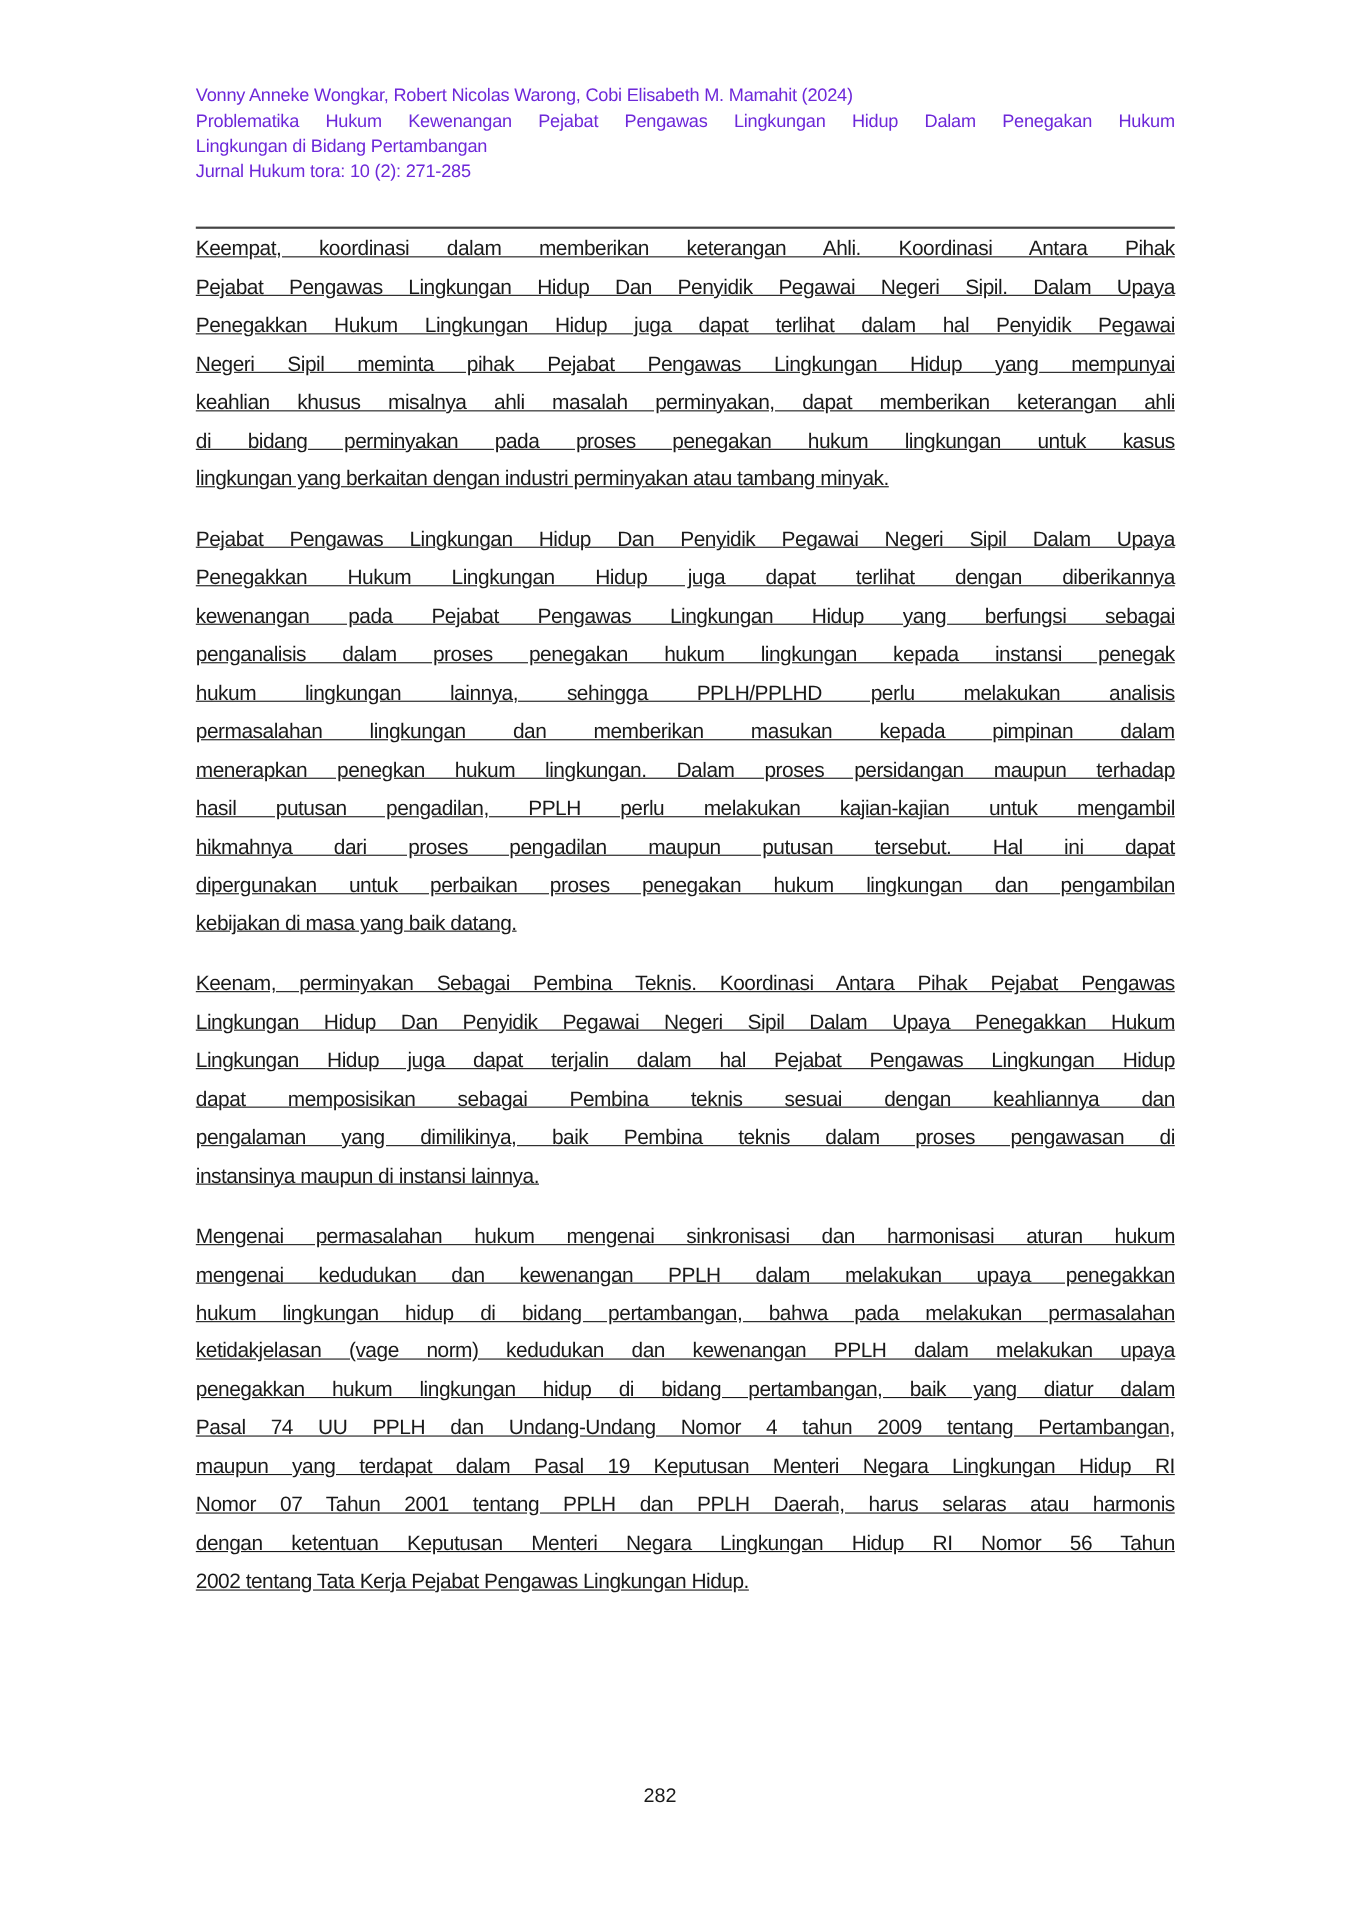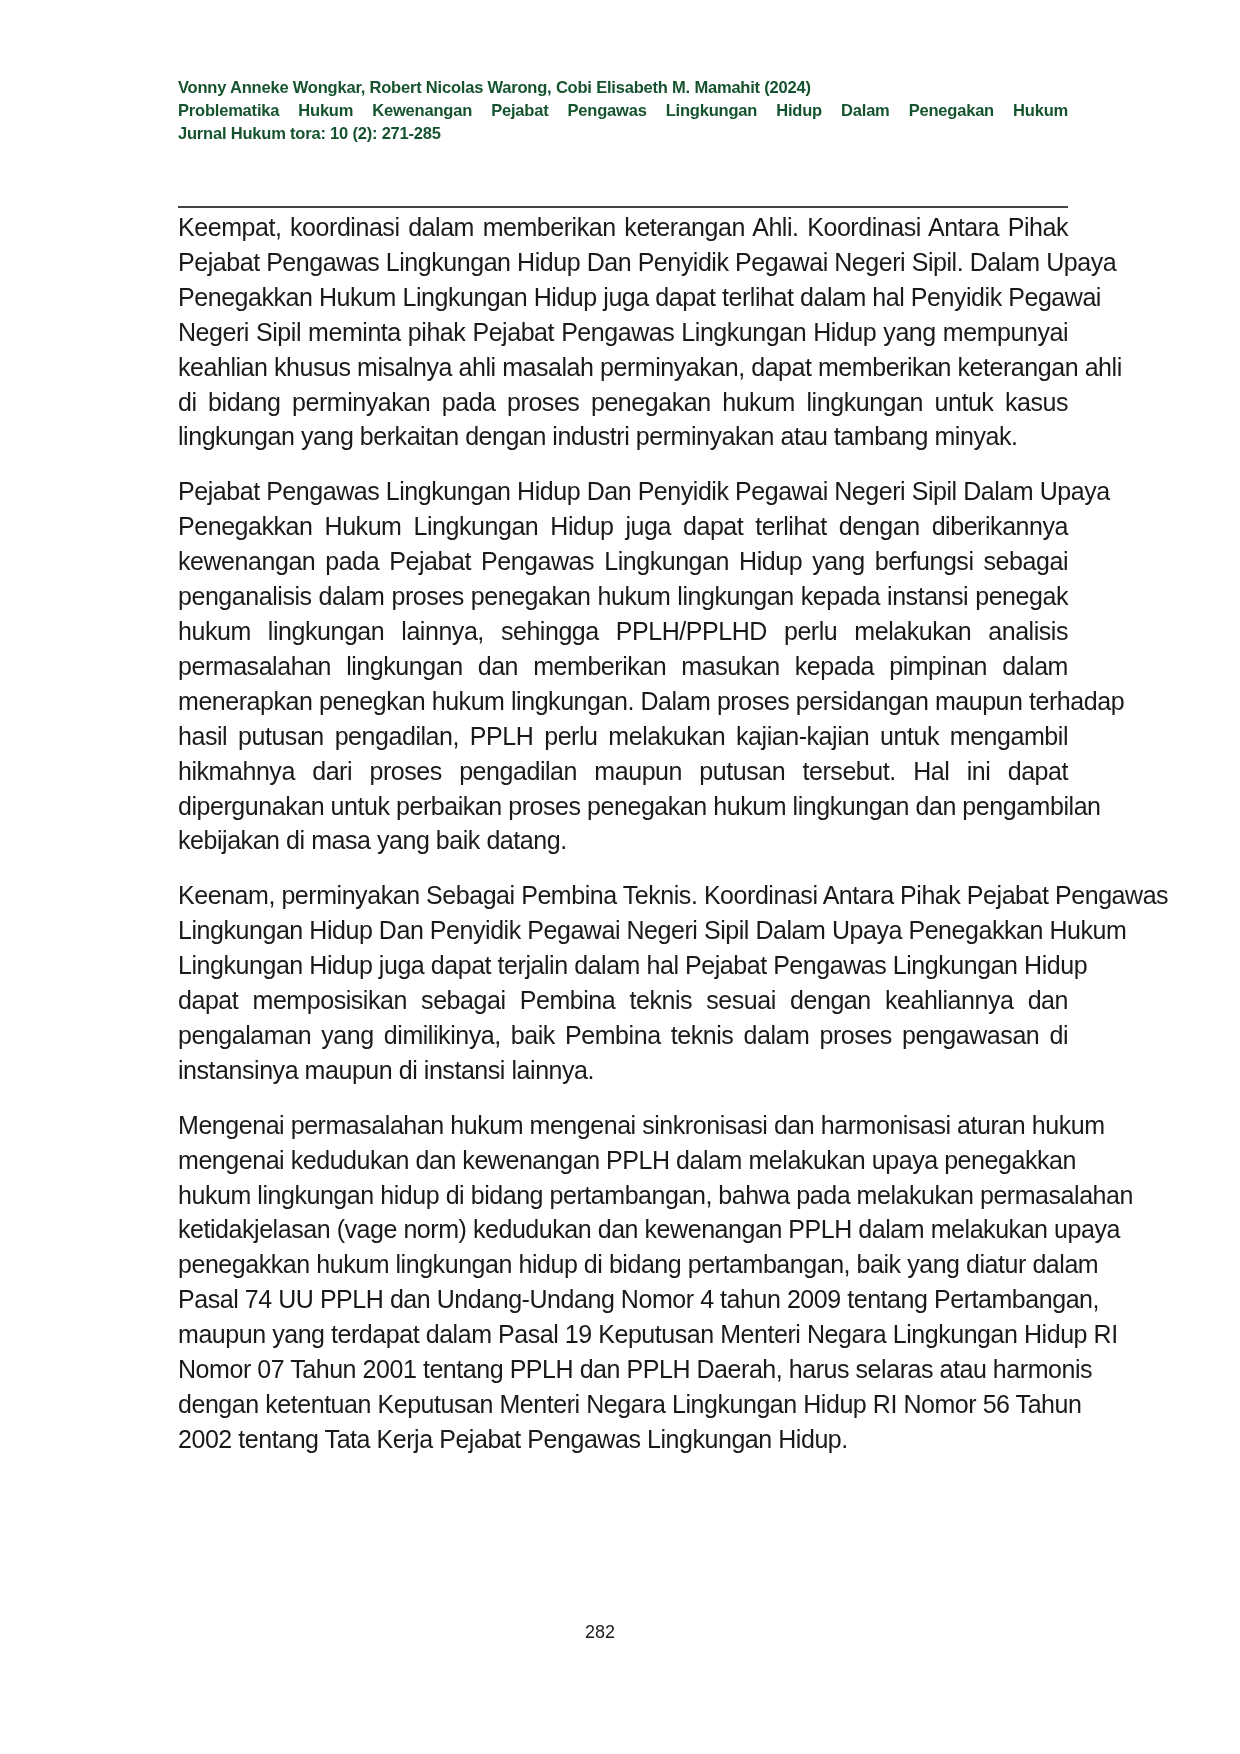--- a/index.html
+++ b/index.html
@@ -1,38 +1,39 @@
 <!DOCTYPE html>
 <html><head>
 <meta charset="utf-8">
 <style>
   html, body { margin: 0; padding: 0; background: #ffffff; }
   body { width: 1240px; height: 1754px; position: relative; overflow: hidden;
          font-family: "Liberation Sans", "DejaVu Sans", sans-serif; color: #1a1a1a; }
   .header { position: absolute; left: 178px; top: 76px; width: 890px;
-            font-weight: bold; font-size: 16.5px; line-height: 23px; color: #14532d;
+            font-weight: normal; font-size: 16.5px; line-height: 23px; color: #6d28d9;
             font-stretch: condensed; letter-spacing: -0.2px; }
   .header .hline { display: block; white-space: nowrap; }
   .header .hline.just { text-align: justify; text-align-last: justify; }
   .rule { position: absolute; left: 178px; top: 206px; width: 890px; height: 0;
           border-top: 2px solid #444; }
   .body { position: absolute; left: 178px; top: 210px; width: 890px;
-          font-size: 25px; line-height: 34.9px; letter-spacing: -0.45px; }
+          font-size: 19px; line-height: 34.9px; letter-spacing: -0.45px; text-decoration: underline; }
   .para { margin: 0 0 20px 0; }
   .line { display: block; white-space: nowrap; overflow: visible; }
   .line.j { text-align: justify; text-align-last: justify; }
   .page-number { position: absolute; left: 0; width: 1200px; top: 1622px;
                  text-align: center; font-size: 18px; color: #1a1a1a; }
 </style>
 </head>
 <body>
 
 <div class="header">
   <span class="hline">Vonny Anneke Wongkar, Robert Nicolas Warong, Cobi Elisabeth M. Mamahit (2024)</span>
   <span class="hline just">Problematika Hukum Kewenangan Pejabat Pengawas Lingkungan Hidup Dalam Penegakan Hukum</span>
+  <span class="hline">Lingkungan di Bidang Pertambangan</span>
   <span class="hline">Jurnal Hukum tora: 10 (2): 271-285</span>
 </div>
 
 <div class="rule"></div>
 
 <div class="body" id="body-text">
     <div class="para">
       <span class="line j">Keempat, koordinasi dalam memberikan keterangan Ahli. Koordinasi Antara Pihak</span>
       <span class="line j">Pejabat Pengawas Lingkungan Hidup Dan Penyidik Pegawai Negeri Sipil. Dalam Upaya</span>
       <span class="line j">Penegakkan Hukum Lingkungan Hidup juga dapat terlihat dalam hal Penyidik Pegawai</span>

